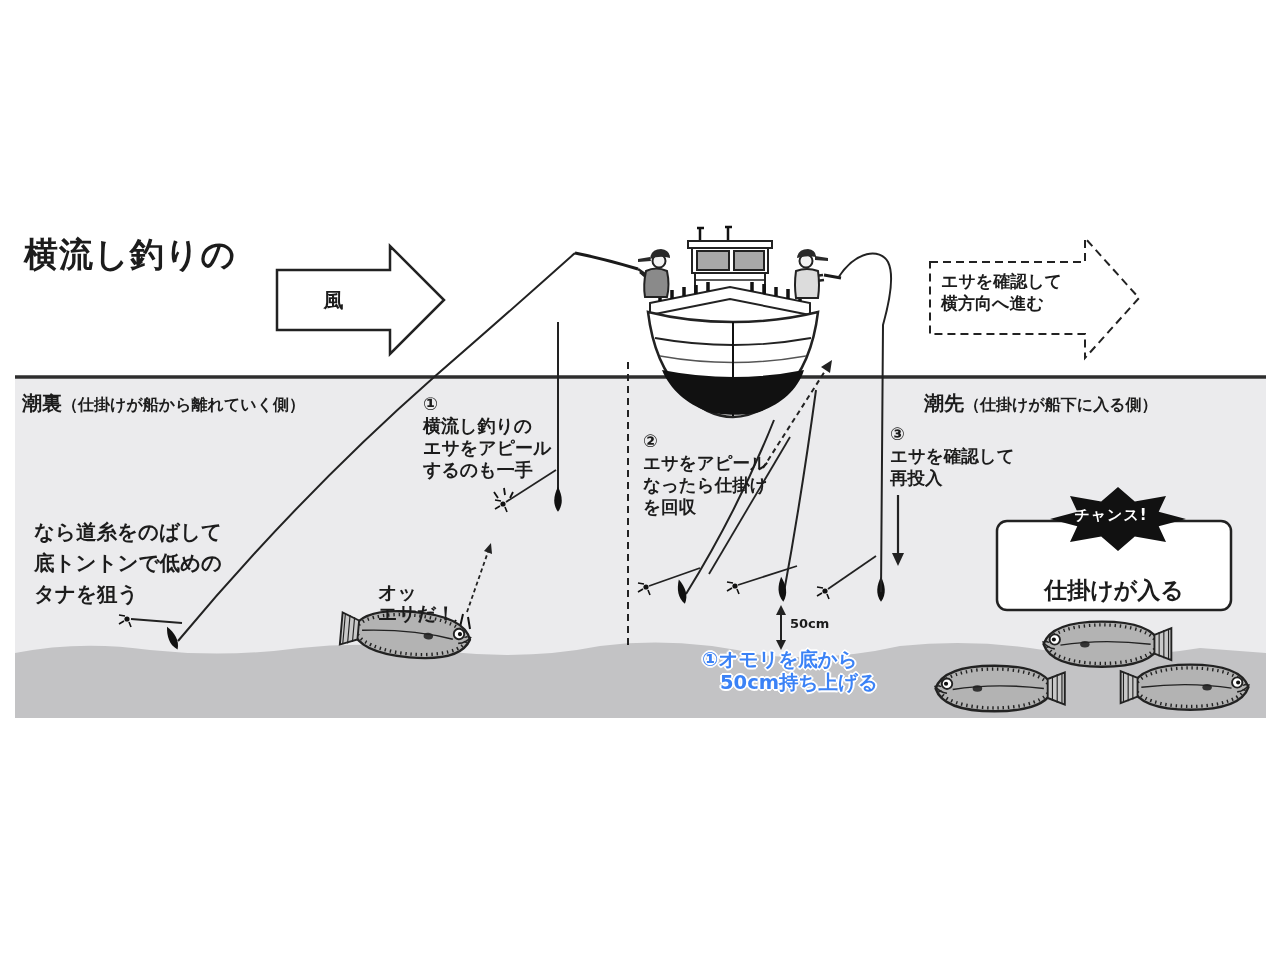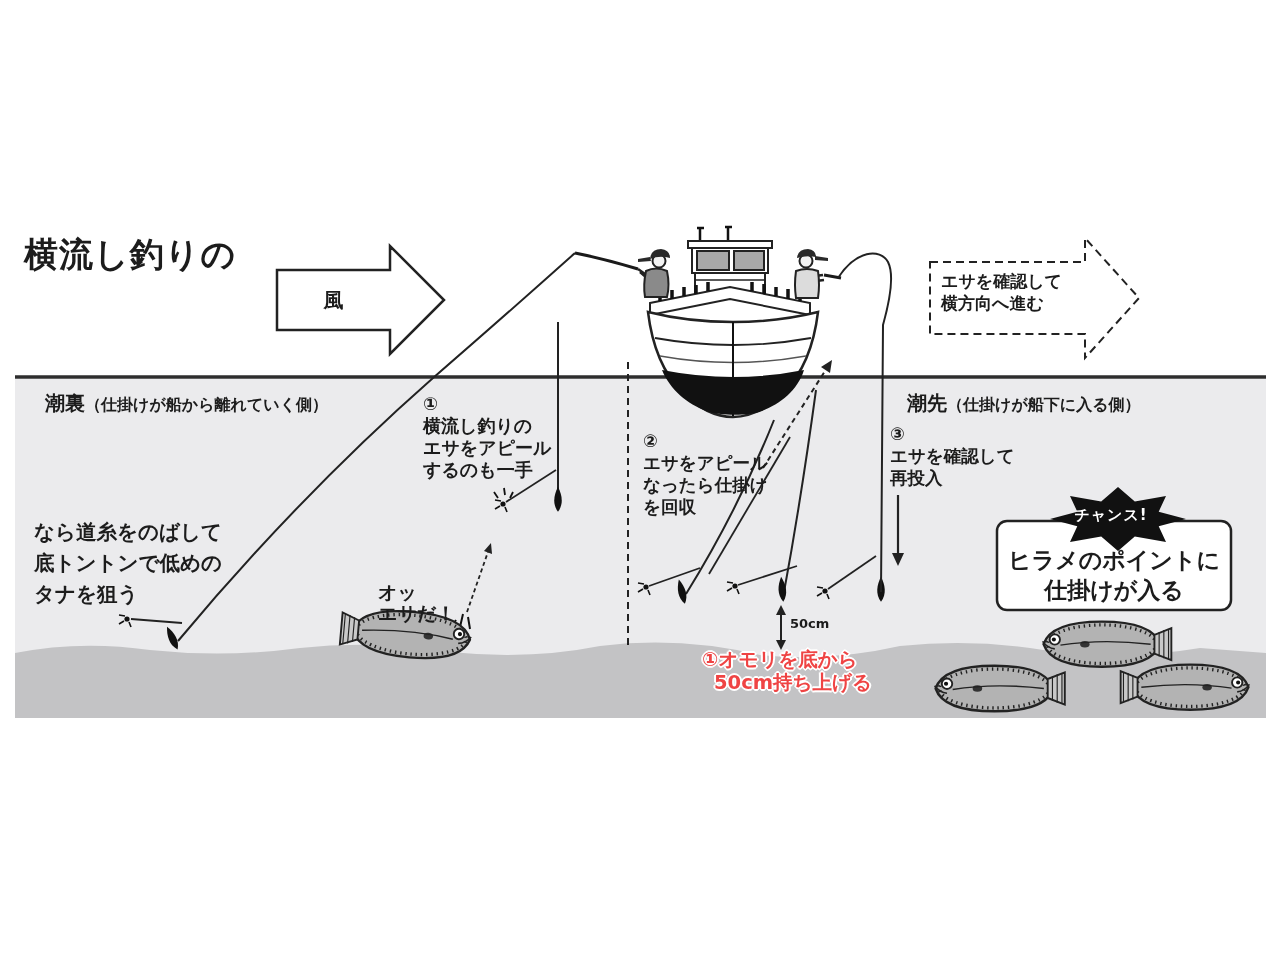--- a/index.html
+++ b/index.html
@@ -8,32 +8,32 @@
     font-family:"DejaVu Sans","Liberation Sans",sans-serif;color:#1c1c1c;
   }
   .abs{position:absolute;}
   .txt{font-weight:bold;white-space:pre;line-height:1.25;}
   #water{left:15px;top:379px;width:1251px;height:339px;background:#ebebed;}
   #art{left:0;top:0;width:1280px;height:953px;}
   #page-title{left:24px;top:234px;font-size:34px;line-height:41px;letter-spacing:1px;}
   #wind-label{left:277px;top:288px;width:113px;text-align:center;font-size:20px;}
   #drift-text{left:941px;top:270px;font-size:17px;line-height:22px;}
   #lee-label{left:22px;top:391px;}
-  #fore-label{left:884px;top:391px;}
-  .zone-term{font-size:20px;font-weight:bold;margin-left:23px;}
+  #fore-label{left:924px;top:391px;}
+  .zone-term{font-size:20px;font-weight:bold;}
   .zone-note{font-size:16px;font-weight:bold;}
   #bottom-tactic{left:34px;top:486px;font-size:20.5px;line-height:31px;}
   #step1{left:423px;top:393px;font-size:18px;line-height:22px;}
   #step2{left:643px;top:430px;font-size:17.5px;line-height:22px;}
   #step3{left:890px;top:423px;font-size:17.5px;line-height:22px;}
   #fish-speech{left:378px;top:582px;font-size:19px;line-height:21px;}
   #depth-label{left:790px;top:616px;font-size:13px;}
-  #lift-note{left:702px;top:648px;font-size:19.5px;line-height:23px;color:#ef4444;
+  #lift-note{left:702px;top:648px;font-size:19.5px;line-height:23px;color:#3b82f6;
     text-shadow:-2px 0 #fff,2px 0 #fff,0 -2px #fff,0 2px #fff,-1px -1px #fff,1px -1px #fff,-1px 1px #fff,1px 1px #fff;}
-  #lift-note .l2{display:block;margin-left:12px;}
+  #lift-note .l2{display:block;margin-left:18px;}
   #chance-badge{left:1048px;top:506px;width:126px;text-align:center;font-size:15px;color:#fff;letter-spacing:1px;}
   #chance-box-text{left:997px;top:545px;width:234px;text-align:center;font-size:23px;line-height:30px;}
 </style>
 </head>
 <body>
 
 <div id="water" class="abs"></div>
 
 <svg id="art" class="abs" viewBox="0 0 1280 953">
   <defs>
@@ -183,13 +183,13 @@
 <div id="step3" class="abs txt"><span>③</span><br><span>エサを確認して</span><br><span>再投入</span></div>
 
 <div id="fish-speech" class="abs txt"><span>オッ</span><br><span>エサだ！</span></div>
 
 <div id="depth-label" class="abs txt">50cm</div>
 
 <div id="lift-note" class="abs txt"><span>①オモリを底から</span><span class="l2">50cm持ち上げる</span></div>
 
 <div id="chance-badge" class="abs txt">チャンス!</div>
 
-<div id="chance-box-text" class="abs txt"><span>ヒラメのポイントに</span><br><span>仕掛けが入る</span></div>
+<div id="chance-box-text" class="abs txt"><br><span>仕掛けが入る</span></div>
 
 </body></html>

